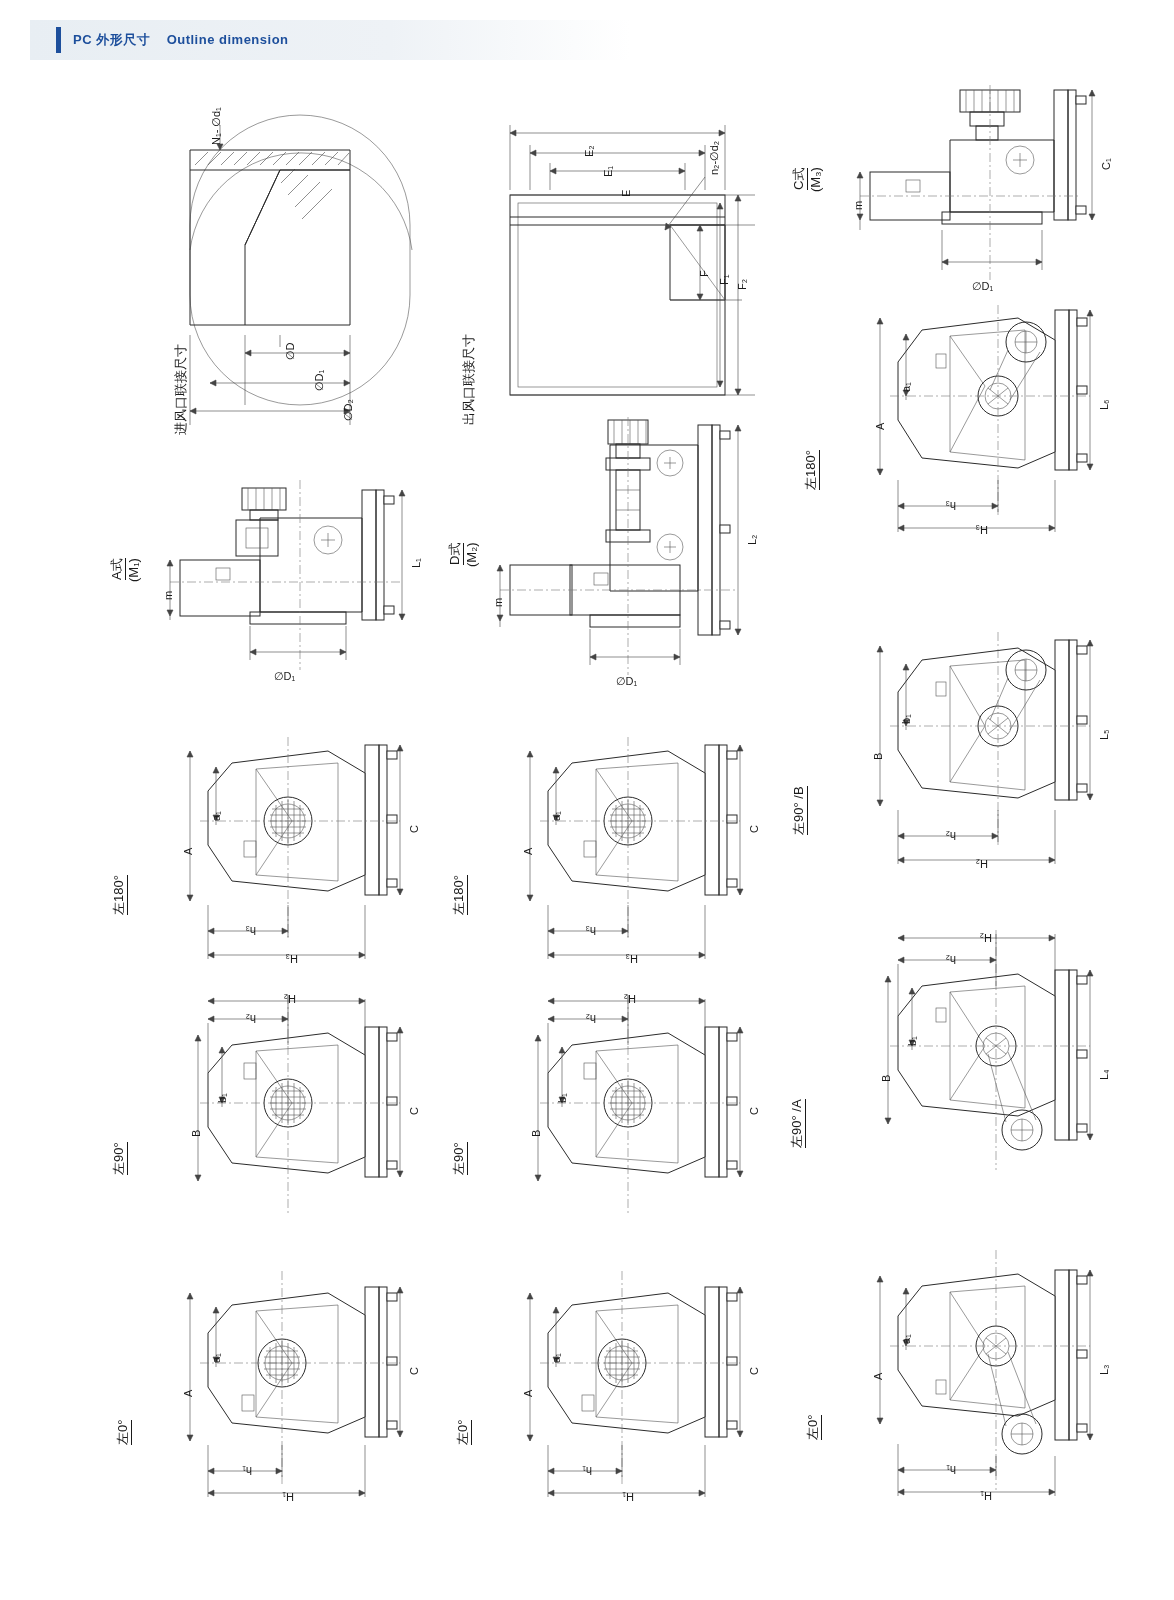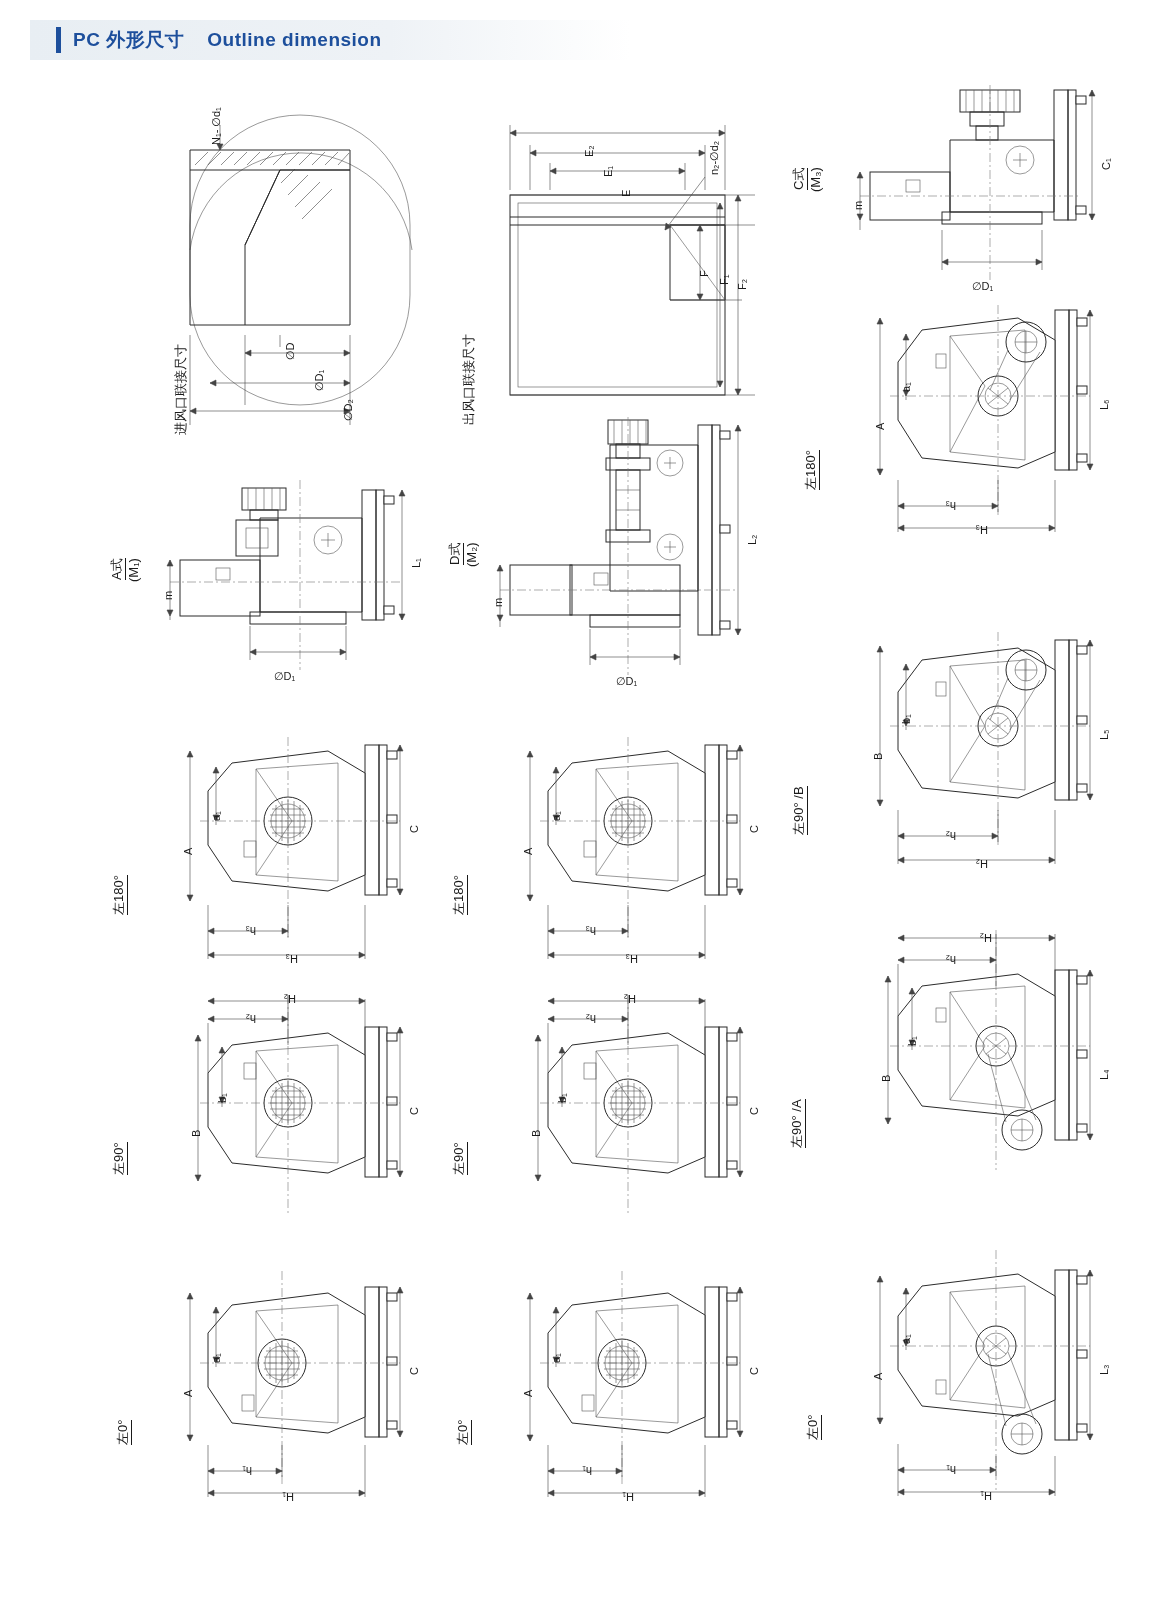--- a/index.html
+++ b/index.html
@@ -28,21 +28,21 @@
     align-items: center;
   }
   .header-bar .accent {
     width: 5px;
     height: 26px;
     background: #1d4f9c;
     margin-left: 26px;
     margin-right: 12px;
   }
   .header-title {
-    font-size: 19px;
+    font-size: 13px;
     font-weight: bold;
     color: #1d4f9c;
     letter-spacing: 0.5px;
     white-space: nowrap;
   }
 
   
   .panel {
     position: absolute;
     box-sizing: border-box;

